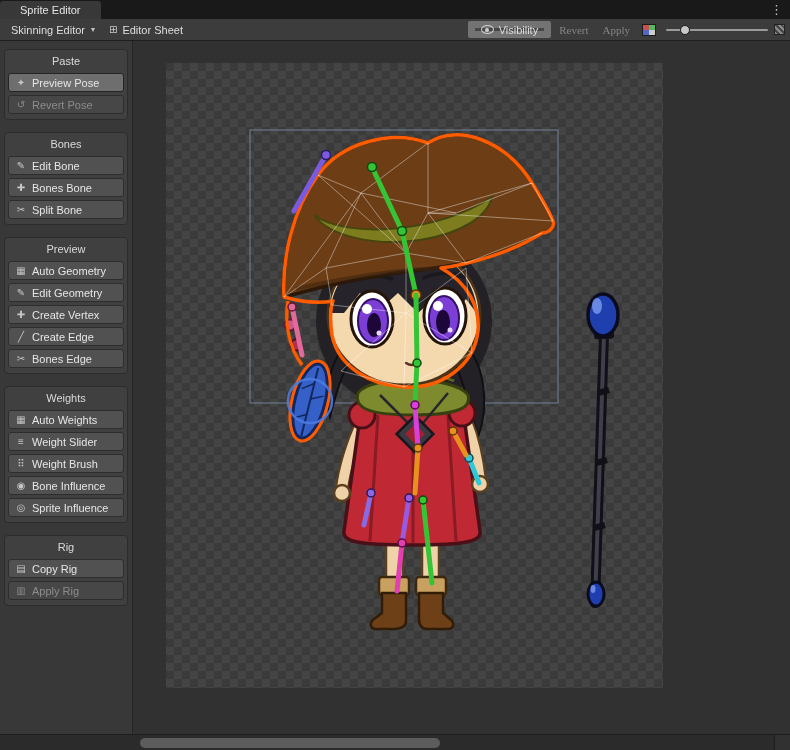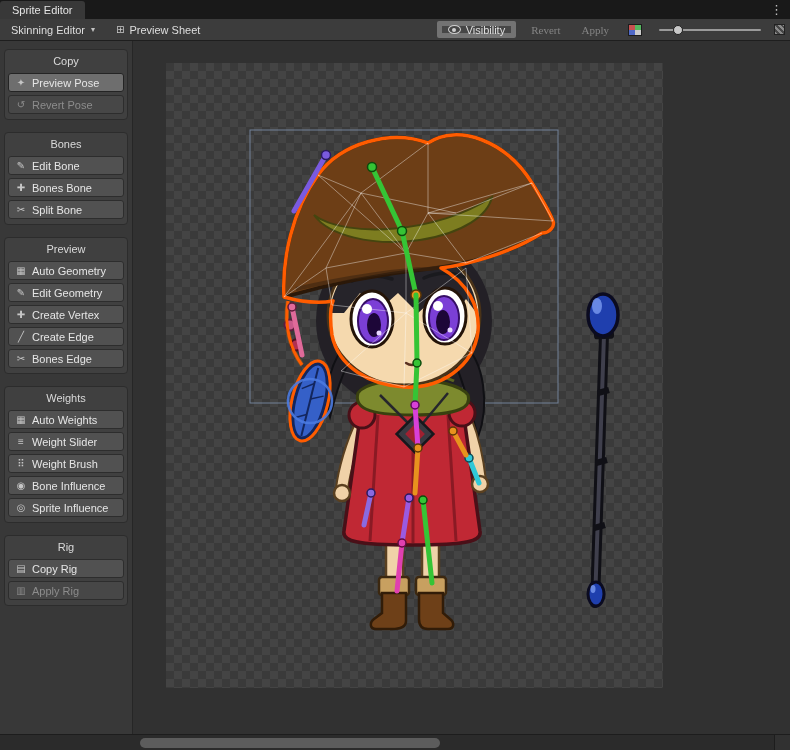--- a/index.html
+++ b/index.html
@@ -8,37 +8,37 @@
     background:#282828;
     font-family:"Liberation Sans","DejaVu Sans",sans-serif;
     font-size:11px; color:#d2d2d2;
     -webkit-font-smoothing:antialiased;
   }
   .window { width:790px; height:750px; display:flex; flex-direction:column; }
 
   
   .tabbar { height:19px; background:#191919; display:flex; align-items:flex-end; }
   .tab {
-    display:inline-flex; align-items:center; height:18px; padding:0 12px;
+    display:inline-flex; align-items:center; height:18px; padding:0 20px;
     background:#383838; color:#e4e4e4; border-radius:3px 3px 0 0;
     font-size:11px; cursor:default; white-space:nowrap;
   }
   .dots { margin-left:auto; padding:0 7px 2px 0; color:#bdbdbd; font-size:13px; cursor:default; }
 
   
   .toolbar {
     height:22px; background:#3c3c3c; border-bottom:1px solid #1e1e1e;
-    display:flex; align-items:center; padding:0 5px; gap:9px; flex:0 0 auto;
+    display:flex; align-items:center; padding:0 5px; gap:2px; flex:0 0 auto;
   }
   .tbtn {
     display:inline-flex; align-items:center; gap:5px; height:17px; padding:0 6px;
     color:#dfdfdf; background:transparent; border:none; border-radius:2px;
     font-size:11px; cursor:default; white-space:nowrap;
   }
-  .tbtn.vis { background:#464646; border:5px solid #737373; }
+  .tbtn.vis { background:#464646; border:7px solid #737373; }
   .tbtn.disabled { color:#848484;font-family:Liberation Serif, serif; }
   .caret { font-size:8px; color:#c2c2c2; margin-left:1px; }
   .ticon { font-size:10px; color:#c8c8c8; }
   .spacer { flex:1; }
   .eye { width:13px; height:9px; border:1.5px solid #cfcfcf; border-radius:50%; position:relative; display:inline-block; }
   .eye::after { content:""; position:absolute; width:4px; height:4px; background:#cfcfcf; border-radius:50%; left:50%; top:50%; transform:translate(-50%,-50%); }
   .coloricon { width:14px; height:12px; display:grid; grid-template-columns:1fr 1fr; grid-template-rows:1fr 1fr; border:1px solid #1c1c1c; margin:0 4px; cursor:default; }
   .coloricon i { display:block; }
   .coloricon .c0 { background:#c85050; } .coloricon .c1 { background:#55b860; }
   .coloricon .c2 { background:#5069c8; } .coloricon .c3 { background:#cccccc; }
@@ -97,21 +97,21 @@
     <div class="dots">⋮</div>
   </div>
 
   <div class="toolbar">
     <div class="tbtn">
       <span>Skinning Editor</span>
       <span class="caret">▾</span>
     </div>
     <div class="tbtn">
       <span class="ticon">⊞</span>
-      <span>Preview Sheet</span>
+      <span>Editor Sheet</span>
     </div>
     <div class="spacer"></div>
     <div class="tbtn vis">
       <span class="eye"></span>
       <span>Visibility</span>
     </div>
     <div class="tbtn disabled">Revert</div>
     <div class="tbtn disabled">Apply</div>
     <div class="coloricon">
         <i class="c0"></i>
@@ -124,21 +124,21 @@
       <div class="slider-knob"></div>
     </div>
     <div class="alphaicon"></div>
   </div>
 
   <div class="main">
 
     <div class="sidebar">
 
       <div class="group">
-        <div class="group-title">Copy</div>
+        <div class="group-title">Paste</div>
         <button class="sbtn active">
           <span class="bicon">✦</span>
           <span>Preview Pose</span>
         </button>
         <button class="sbtn disabled">
           <span class="bicon">↺</span>
           <span>Revert Pose</span>
         </button>
       </div>
 

